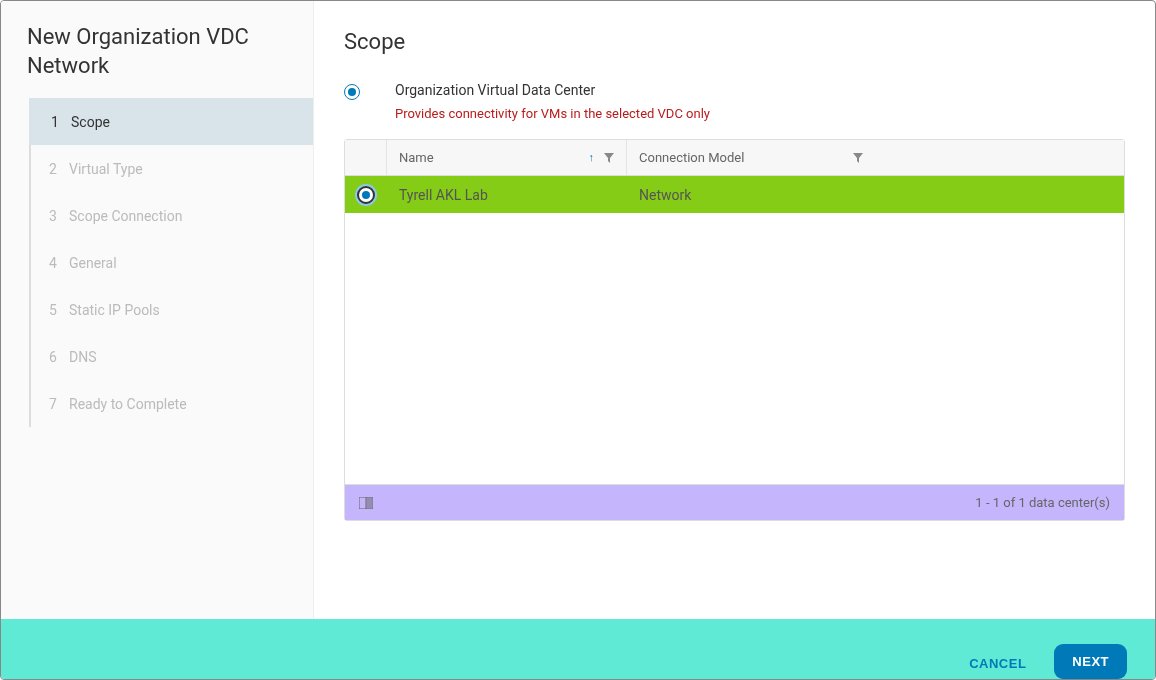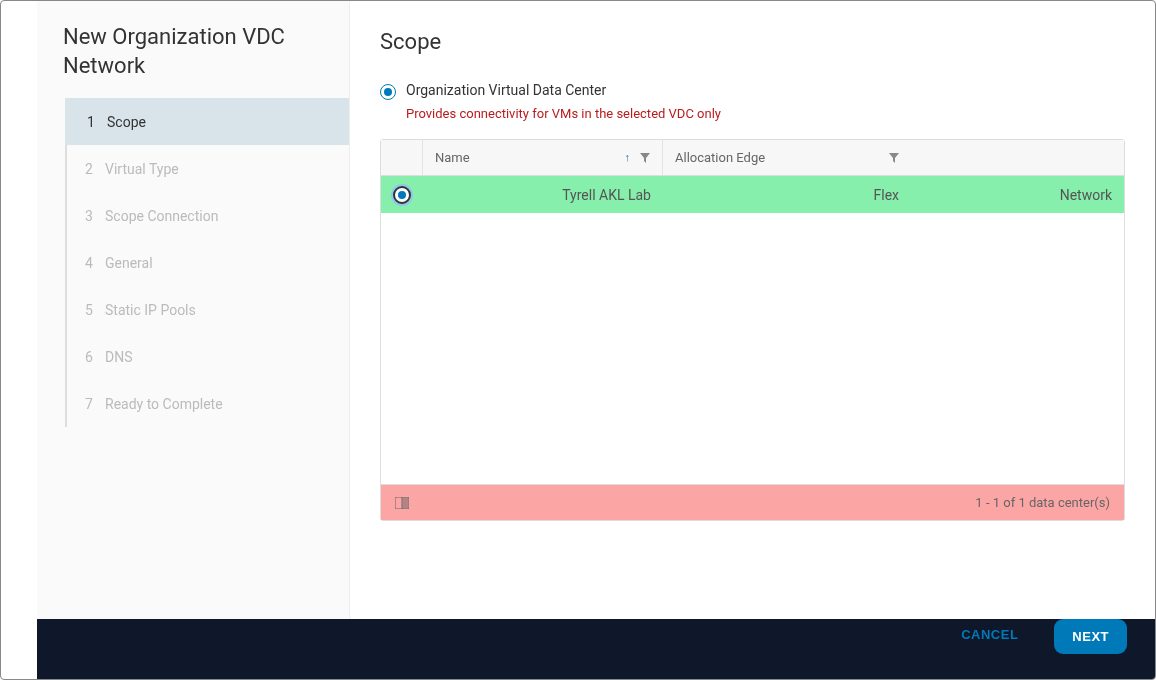--- a/index.html
+++ b/index.html
@@ -1,19 +1,19 @@
 <!DOCTYPE html>
 <html><head>
   <meta charset="utf-8">
   <style>
     * { box-sizing: border-box; margin: 0; padding: 0; }
     body { font-family: -apple-system, BlinkMacSystemFont, "Segoe UI", Roboto, Helvetica, Arial, sans-serif; background: #fff; }
     .dialog {
       width: 1156px; height: 680px; border: 1px solid #888; border-radius: 4px;
-      display: flex; flex-direction: column; overflow: hidden; padding-left: 36px;
+      display: flex; flex-direction: column; overflow: hidden;
     }
     .dialog-body { display: flex; flex: 1; min-height: 0; }
     
     .sidebar {
       width: 313px; background: #fafafa; border-right: 1px solid #eee;
       display: flex; flex-direction: column; padding-top: 22px;
     }
     .wizard-title {
       font-size: 22px; font-weight: 400; color: #333;
       padding: 0 26px 18px 26px; line-height: 1.3;
@@ -35,21 +35,21 @@
     .page-title { font-size: 22px; font-weight: 400; color: #333; margin-bottom: 28px; }
     .radio-option { display: flex; align-items: flex-start; }
     .radio-dot {
       width: 16px; height: 16px; border-radius: 50%; border: 1px solid #0079b8;
       background: #fff; position: relative; flex-shrink: 0; margin-top: 2px; margin-right: 10px;
     }
     .radio-dot::after {
       content: ""; position: absolute; width: 8px; height: 8px; border-radius: 50%;
       background: #0079b8; top: 3px; left: 3px;
     }
-    .radio-texts { display: flex; flex-direction: column; }
+    .radio-texts { display: flex; flex-direction: column; margin-left: 25px; }
     .radio-label { font-size: 14px; color: #333; }
     .radio-desc { font-size: 13px; color: #b91c1c; margin-top: 8px; }
     
     .table-wrap {
       margin-top: 18px; border: 1px solid #ddd; border-radius: 3px;
       display: flex; flex-direction: column; height: 382px;
     }
     .table-head {
       display: flex; align-items: center; height: 36px; background: #f7f7f7;
       border-bottom: 1px solid #ddd; font-size: 13px; color: #666; text-align: right;
@@ -61,43 +61,43 @@
     .col-model { width: 248px; justify-content: space-between; }
     .col-org { flex: 1; justify-content: space-between; }
     .th-right { display: flex; align-items: center; gap: 10px; color: #888; }
     .sort-up { color: #0079b8; font-size: 11px; }
     .filter-icon { width: 10px; height: 10px; display: inline-block; }
     .filter-icon svg { display: block; }
     .table-body { flex: 1; overflow: auto; }
     .tr {
       display: flex; align-items: center; height: 37px; font-size: 14px; color: #555;
     }
-    .tr.selected { background: #86efac; text-align: right; }
+    .tr.selected { background: #84cc16; }
     .td { padding: 0 12px; }
     .td.col-radio { display: flex; justify-content: center; padding: 0; }
     .row-radio {
       width: 18px; height: 18px; border-radius: 50%; border: 2px solid #333;
       background: #fff; position: relative;
       box-shadow: 0 0 0 2px #8bc9e8;
     }
     .row-radio::after {
       content: ""; position: absolute; width: 8px; height: 8px; border-radius: 50%;
       background: #0079b8; top: 3px; left: 3px;
     }
     .table-foot {
       display: flex; align-items: center; justify-content: space-between;
       height: 36px; border-top: 1px solid #ddd; padding: 0 14px;
-      font-size: 13px; color: #666; background: #fca5a5;
+      font-size: 13px; color: #666; background: #c4b5fd;
     }
     .columns-icon { width: 14px; height: 12px; display: inline-flex; }
     .columns-icon svg { display: block; }
     
     .footer {
-      height: 60px; display: flex; align-items: flex-start; justify-content: flex-end;
-      padding: 0 28px; gap: 26px; background: #0f172a;
+      height: 60px; display: flex; align-items: flex-end; justify-content: flex-end;
+      padding: 0 28px; gap: 18px; background: #5eead4;
     }
     .btn-cancel {
       background: none; border: none; color: #0079b8; font-size: 13px;
       letter-spacing: 0.5px; font-weight: 600; cursor: pointer; padding: 8px 10px;
     }
     .btn-next {
       background: #0079b8; border: none; color: #fff; font-size: 13px;
       letter-spacing: 0.5px; font-weight: 600; cursor: pointer;
       padding: 10px 18px; border-radius: 9px;
     }
@@ -161,37 +161,36 @@
             <span class="th-right">
               <span class="sort-up">↑</span>
               <span class="filter-icon">
                 <svg viewBox="0 0 10 10" width="10" height="10">
                     <path d="M0 0 L10 0 L6 5 L6 10 L4 8 L4 5 Z" fill="#888"></path>
                   </svg>
               </span>
             </span>
           </div>
           <div class="th col-model">
-            <span>Allocation Edge</span>
+            <span>Connection Model</span>
             <span class="th-right">
               <span class="filter-icon">
                 <svg viewBox="0 0 10 10" width="10" height="10">
                     <path d="M0 0 L10 0 L6 5 L6 10 L4 8 L4 5 Z" fill="#888"></path>
                   </svg>
               </span>
             </span>
           </div>
         </div>
         <div class="table-body">
           <div class="tr selected">
             <div class="td col-radio">
               <span class="row-radio"></span>
             </div>
             <div class="td col-name">Tyrell AKL Lab</div>
-            <div class="td col-model">Flex</div>
             <div class="td col-org">Network</div>
           </div>
         </div>
         <div class="table-foot">
           <span class="columns-icon">
             <svg viewBox="0 0 14 12" width="14" height="12">
               <rect x="0" y="0" width="14" height="12" fill="none" stroke="#666" stroke-width="1"></rect>
               <line x1="7" y1="0" x2="7" y2="12" stroke="#666" stroke-width="1"></line>
               <rect x="7.5" y="0.5" width="6" height="11" fill="#666" opacity="0.5"></rect>
             </svg>

